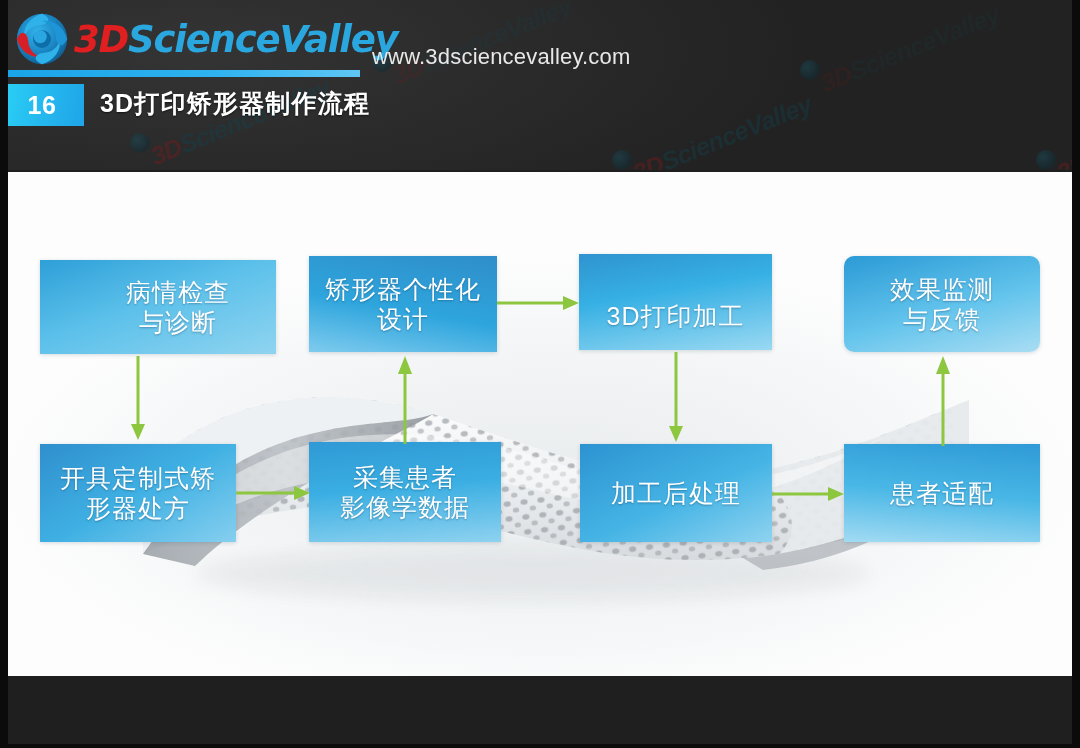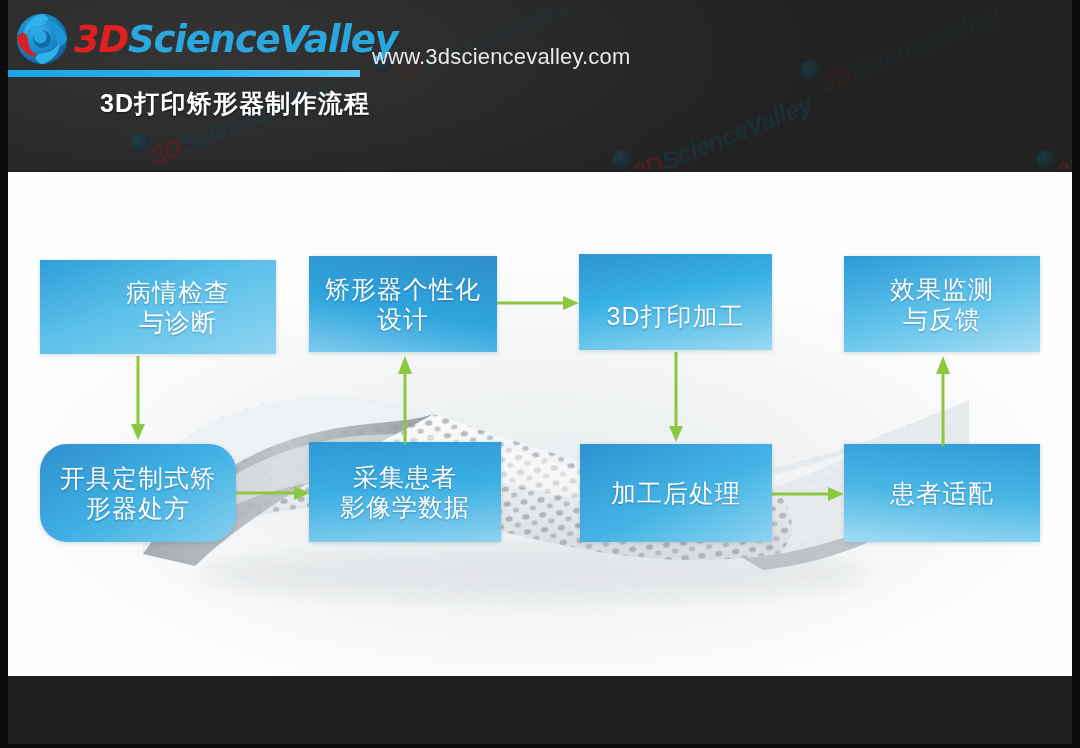--- a/index.html
+++ b/index.html
@@ -167,21 +167,21 @@
     letter-spacing: 1px;
     box-shadow: 0 1px 4px rgba(20,60,90,0.18);
     text-shadow: 0 1px 2px rgba(0,40,70,0.35);
   }
   .box .box-label { padding: 0 6px; }
 
   .bg-a { background: linear-gradient(160deg, #2e9fd8 0%, #5bc0ea 45%, #8fd4f0 100%); padding-left: 40px; }
   .bg-b { background: linear-gradient(190deg, #2f8ec9 0%, #2ea5dd 55%, #7ecbee 100%); }
   .bg-c { background: linear-gradient(170deg, #2f93d0 0%, #36b0e4 40%, #9ad9f2 100%); }
   .bg-d { background: linear-gradient(165deg, #2b9ad6 0%, #63c4ec 55%, #a9ddf3 100%); }
-  .bg-e { background: linear-gradient(150deg, #2f8fcd 0%, #3fb0e3 50%, #86cfef 100%); border-radius: 27px; }
+  .bg-e { background: linear-gradient(150deg, #2f8fcd 0%, #3fb0e3 50%, #86cfef 100%); }
   .bg-f { background: linear-gradient(175deg, #2f99d5 0%, #3aaee2 45%, #8ed2f0 100%); text-align: center; }
   .bg-g { background: linear-gradient(155deg, #2c93d1 0%, #45b4e5 55%, #8fd3f0 100%); }
   .bg-h { background: linear-gradient(185deg, #2f9ad6 0%, #49b7e6 50%, #a2dbf3 100%); }
 
   
   .arrow { position: absolute; }
 
   
   .footer {
     position: absolute;
@@ -272,20 +272,23 @@
       </svg>
       <div class="logo-text">
         <span class="logo-3d">3D</span><span class="logo-sv">ScienceValley</span>
       </div>
     </div>
 
     <div class="site-url">www.3dsciencevalley.com</div>
 
     <div class="blue-rule"></div>
 
+    <div class="num-chip">
+      <span>16</span>
+    </div>
     <div class="slide-title">3D打印矫形器制作流程</div>
   </div>
 
   <div class="canvas">
     <div class="backdrop"></div>
 
     <svg class="lattice" viewBox="0 0 880 300" preserveAspectRatio="none">
       <defs>
         <linearGradient id="shellTop" x1="0" y1="0" x2="0" y2="1">
           <stop offset="0%" stop-color="#ffffff"></stop>
@@ -343,21 +346,21 @@
 
     <div class="box bg-b" style="left:301px; top:84px; width:188px; height:96px;">
       <div class="box-label" style="white-space:pre-line;">矫形器个性化
 设计</div>
     </div>
 
     <div class="box bg-c" style="left:571px; top:82px; width:193px; height:96px;">
       <div class="box-label" style="white-space:pre-line;margin-top:29px;">3D打印加工</div>
     </div>
 
-    <div class="box bg-d" style="left:836px; top:84px; width:196px; height:96px;">
+    <div class="box bg-d" style="left:836px; top:84px; width:196px; height:96px;border-radius:10px;">
       <div class="box-label" style="white-space:pre-line;">效果监测
 与反馈</div>
     </div>
 
     <div class="box bg-e" style="left:32px; top:272px; width:196px; height:98px;">
       <div class="box-label" style="white-space:pre-line;">开具定制式矫
 形器处方</div>
     </div>
 
     <div class="box bg-f" style="left:301px; top:270px; width:192px; height:100px;">

